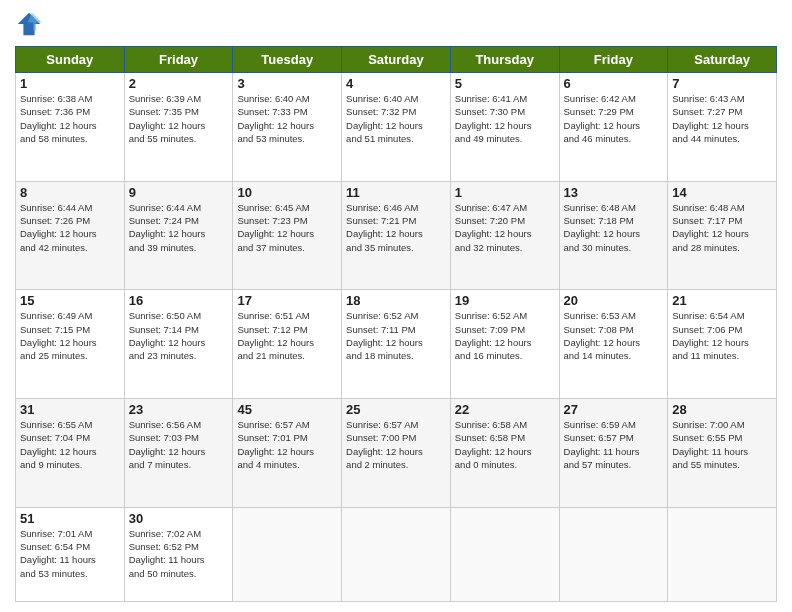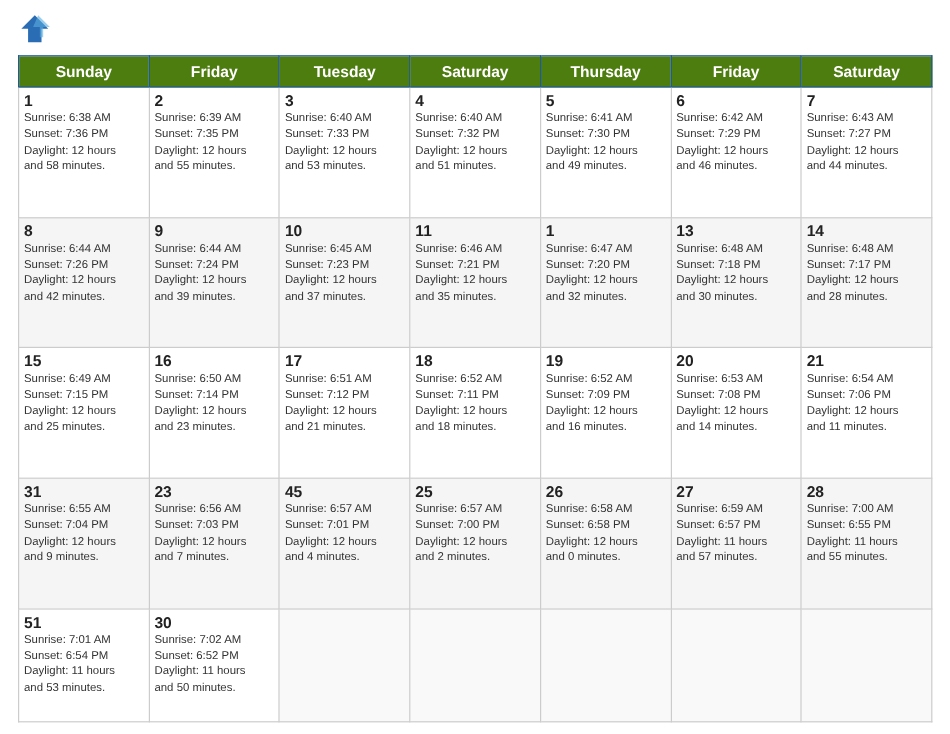--- a/index.html
+++ b/index.html
@@ -235,21 +235,21 @@
       </td>
           <td>
         <span class="day-num">45</span>
         <div class="day-info">Sunrise: 6:57 AM<br>Sunset: 7:01 PM<br>Daylight: 12 hours<br>and 4 minutes.</div>
       </td>
           <td>
         <span class="day-num">25</span>
         <div class="day-info">Sunrise: 6:57 AM<br>Sunset: 7:00 PM<br>Daylight: 12 hours<br>and 2 minutes.</div>
       </td>
           <td>
-        <span class="day-num">26</span>
+        <span class="day-num">22</span>
         <div class="day-info">Sunrise: 6:58 AM<br>Sunset: 6:58 PM<br>Daylight: 12 hours<br>and 0 minutes.</div>
       </td>
           <td>
         <span class="day-num">27</span>
         <div class="day-info">Sunrise: 6:59 AM<br>Sunset: 6:57 PM<br>Daylight: 11 hours<br>and 57 minutes.</div>
       </td>
           <td>
         <span class="day-num">28</span>
         <div class="day-info">Sunrise: 7:00 AM<br>Sunset: 6:55 PM<br>Daylight: 11 hours<br>and 55 minutes.</div>
       </td>

